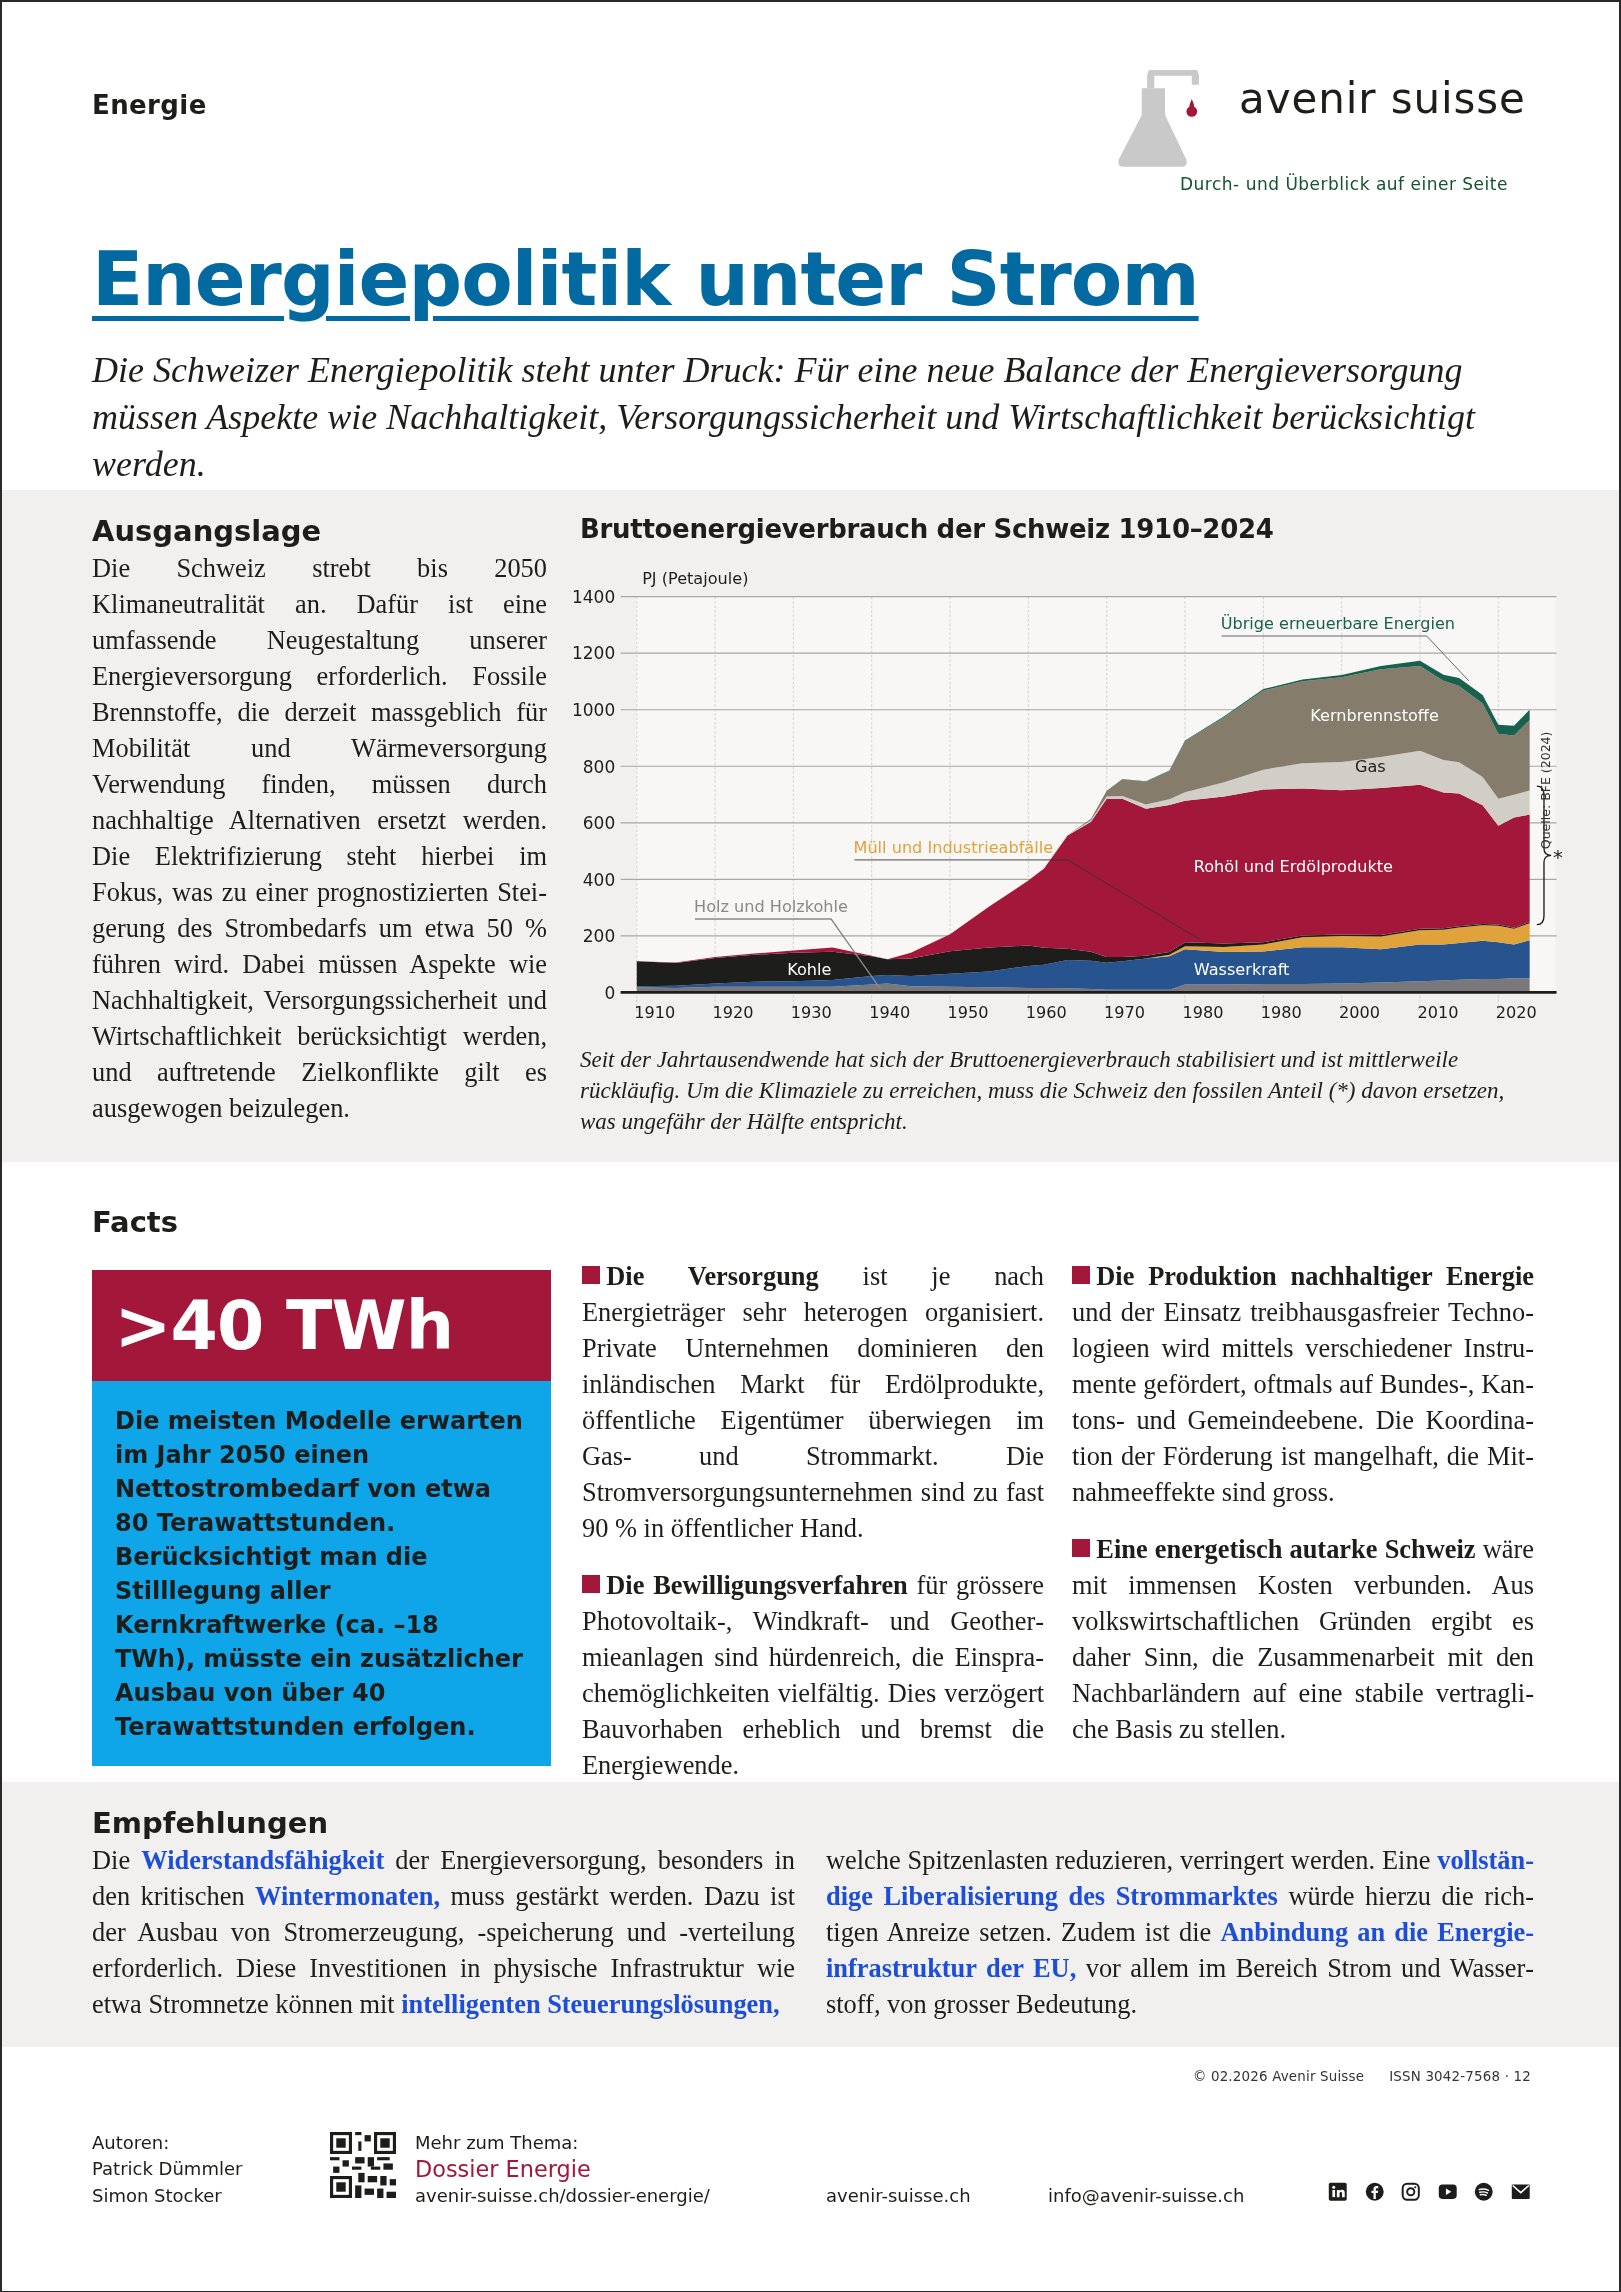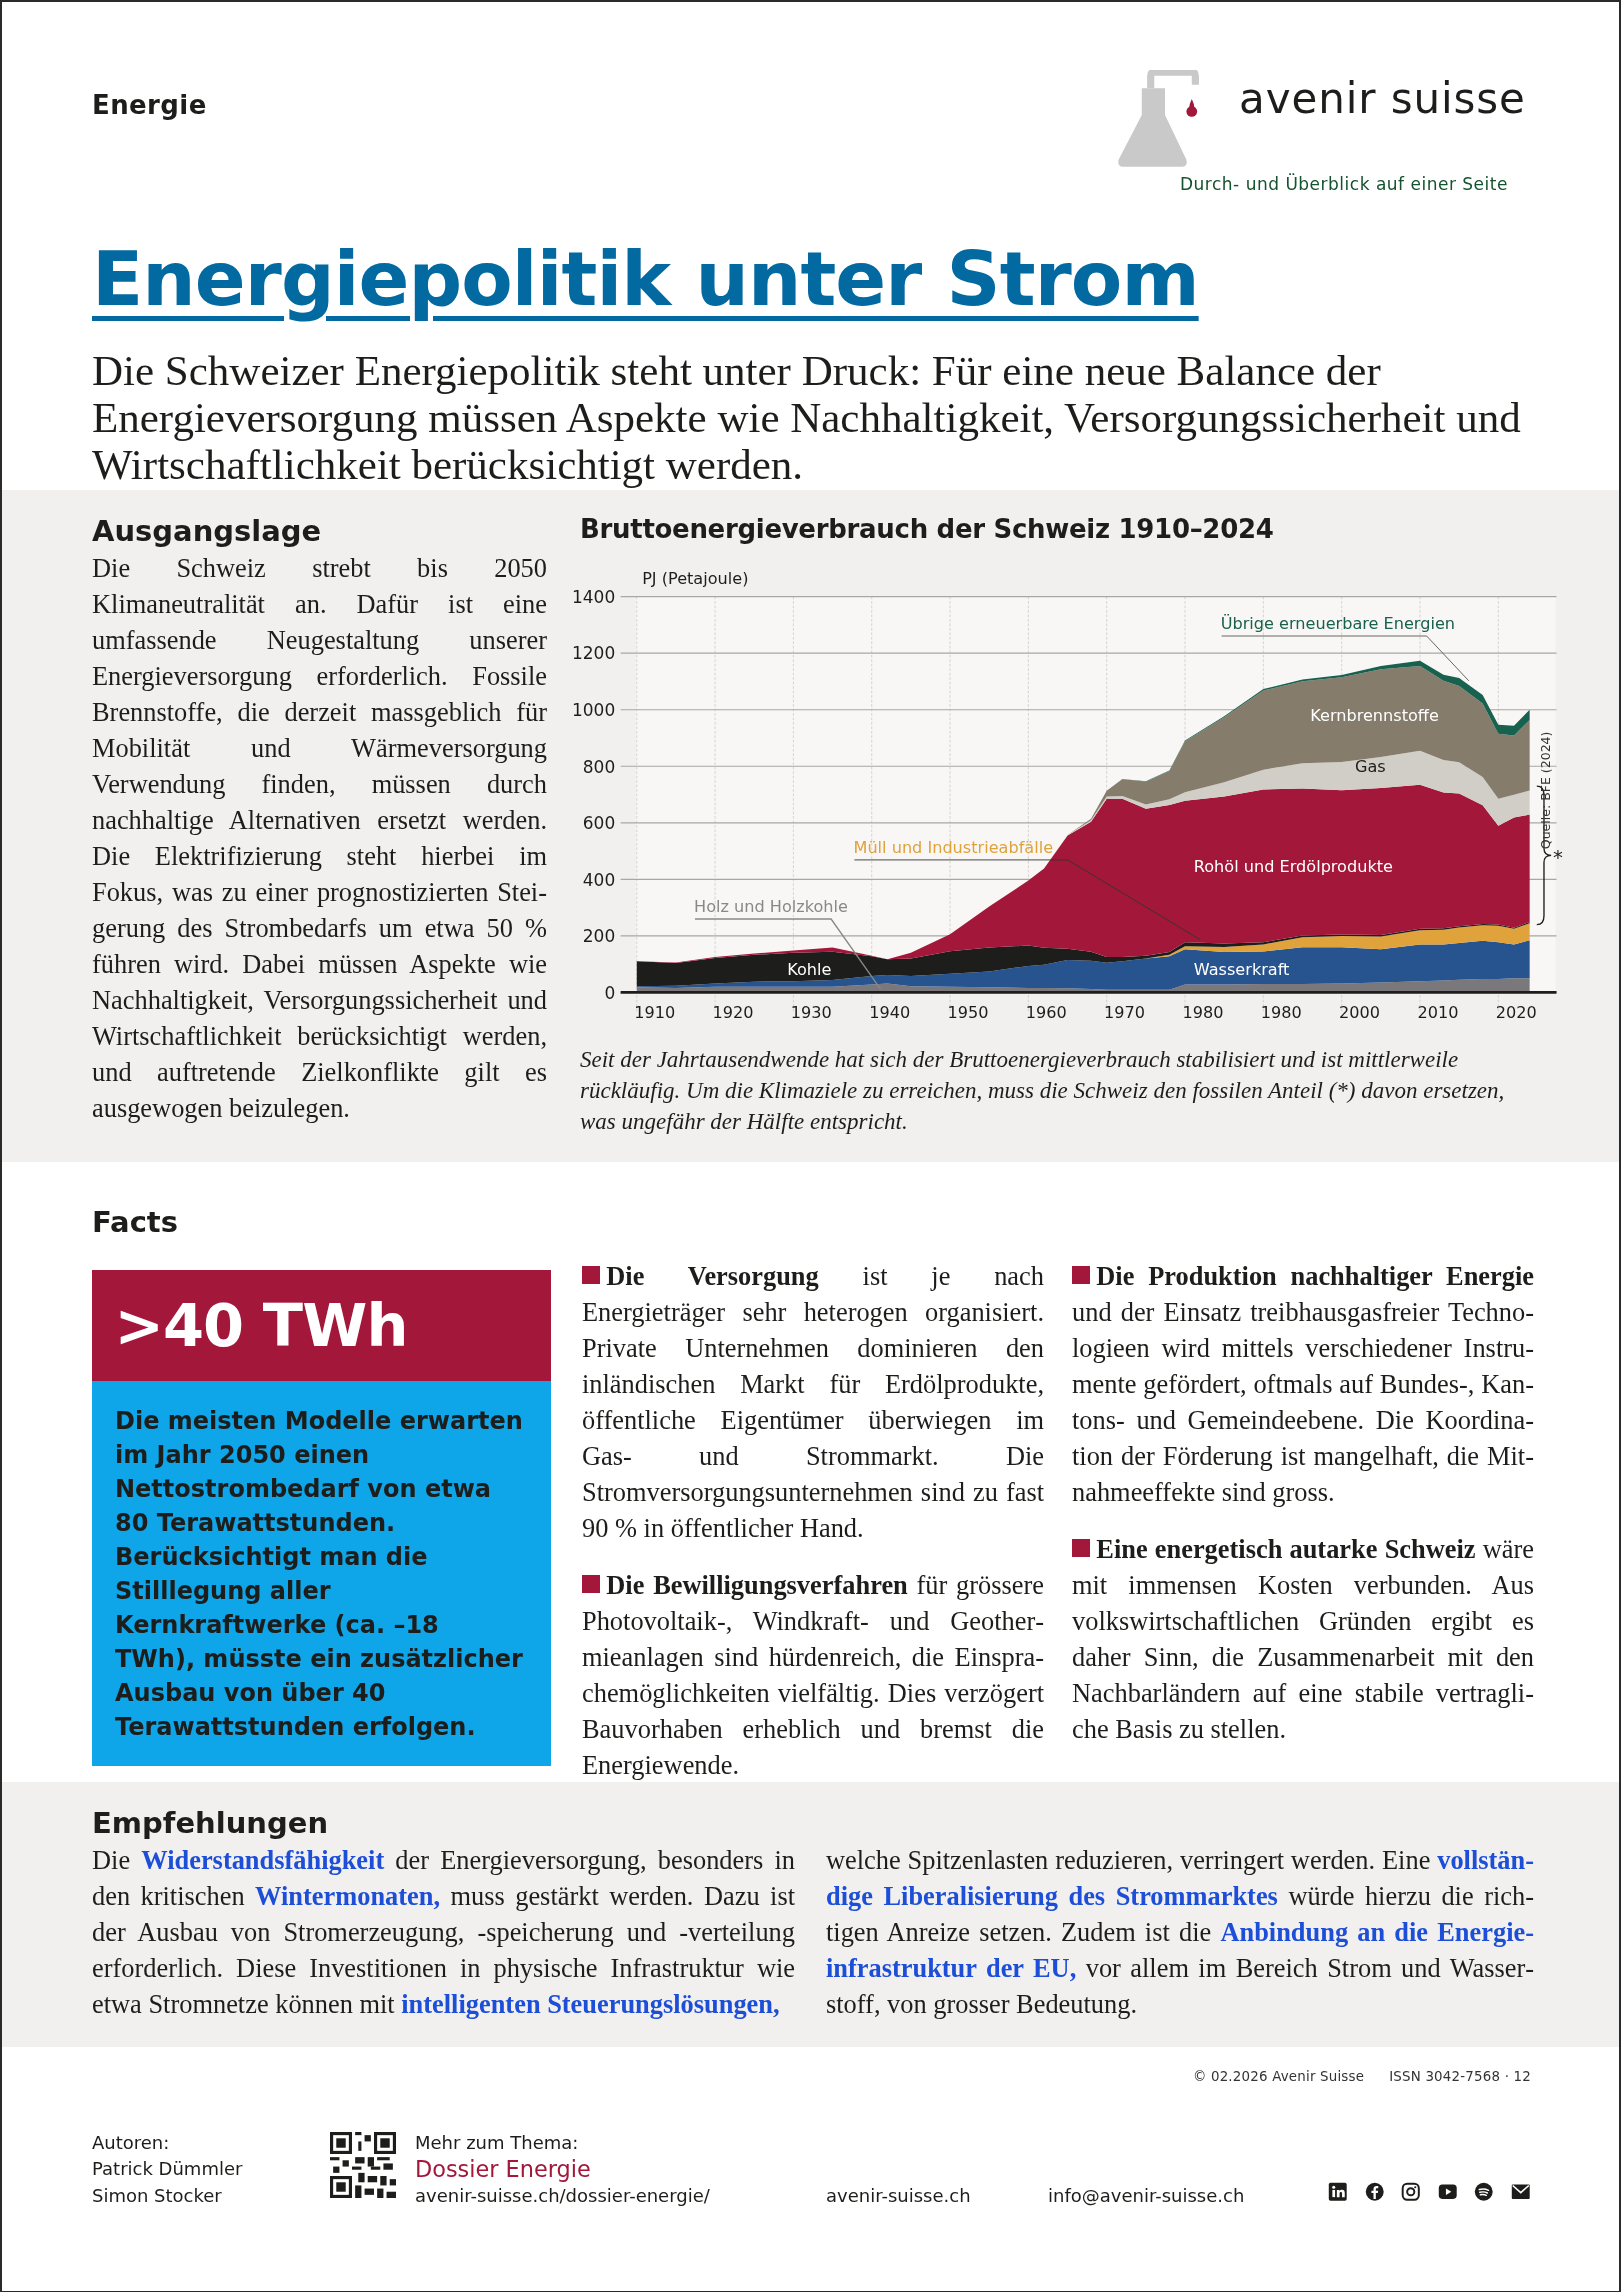--- a/index.html
+++ b/index.html
@@ -10,41 +10,41 @@
 
   
   .topic { position: absolute; left: 92px; top: 90px; font-size: 26px; font-weight: bold; letter-spacing: 0.4px; }
   .logo { position: absolute; left: 1115px; top: 70px; width: 421px; height: 134px; }
   .logo-name { position: absolute; left: 124px; top: 3.6px; font-size: 42px; color: #1d1d1b; letter-spacing: 0.9px; font-family: "DejaVu Sans", sans-serif; }
   .logo-sub { position: absolute; left: 54px; top: 47px; font-size: 40px; color: #a3173a; letter-spacing: 11.6px; font-family: "DejaVu Sans Mono", monospace; }
   .logo-tag { position: absolute; left: 43px; top: 104px; font-size: 17px; color: #14532d; letter-spacing: 0.5px; margin-left: 22px; }
   .flask { position: absolute; left: 0; top: 0; }
 
   .title { position: absolute; left: 92px; top: 235px; font-size: 75px; font-weight: bold; color: #0369a1; letter-spacing: -0.9px; text-decoration: underline; text-decoration-thickness: 5.4px; text-underline-offset: 10.7px; }
-  .lead { position: absolute; left: 92px; top: 347px; width: 1451px; font-family: "Liberation Serif", serif; font-size: 43px; line-height: 47px; color: #1d1d1b; }
+  .lead { position: absolute; left: 92px; top: 347px; width: 1451px; font-family: "Liberation Serif", serif; font-style: italic; font-size: 36px; line-height: 47px; color: #1d1d1b; }
 
   
   .band { position: absolute; left: 0; width: 1621px; background: #f1f0ee; }
   .band-1 { top: 490px; height: 672px; }
   .band-2 { top: 1782px; height: 265px; }
 
   .h2 { font-size: 29px; font-weight: bold; color: #1d1d1b; }
   .body-text { font-family: "Liberation Serif", serif; font-size: 26.4px; line-height: 36px; text-align: justify; hyphens: manual; color: #1d1d1b; }
 
   .ausgang { position: absolute; left: 92px; top: 514px; width: 455px; }
   .ausgang .h2 { margin-bottom: 1.8px; }
 
   .chart-wrap { position: absolute; left: 580px; top: 514px; width: 967px; }
   .chart-title { font-size: 26px; font-weight: bold; color: #1d1d1b; letter-spacing: -0.3px; }
   .chart-caption { position: absolute; left: 580px; top: 1044px; width: 958px; font-family: "Liberation Serif", serif; font-style: italic; font-size: 23px; line-height: 31px; color: #1d1d1b; }
 
   
   .facts-h { position: absolute; left: 92px; top: 1205px; }
   .fact-box { position: absolute; left: 92px; top: 1270px; width: 459px; }
-  .fact-big { background: #a3173a; color: #fff; height: 111px; font-size: 59px; font-weight: bold; padding-left: 22.4px; line-height: 111px; letter-spacing: -0.9px; }
+  .fact-big { background: #a3173a; color: #fff; height: 111px; font-size: 68px; font-weight: bold; padding-left: 22.4px; line-height: 111px; letter-spacing: -0.9px; }
   .fact-body { background: #0ea5e9; padding: 23px 25px 21.5px 23px; font-size: 24px; font-weight: bold; line-height: 34px; color: #1d1d1b; }
   .fact-col { position: absolute; width: 462px; font-family: Liberation Serif, serif; }
   .fact-col .para { margin-bottom: 20.6px; }
   .sq { display: inline-block; width: 18px; height: 18px; background: #a3173a; margin-right: 6.3px; vertical-align: 0.9px; }
   .bold { font-weight: bold; }
 
   
   .emp-h { position: absolute; left: 92px; top: 1806px; }
   .emp-col { position: absolute; top: 1842px; width: 703px; font-family: "Liberation Serif", serif; font-size: 26.4px; line-height: 36px; text-align: justify; color: #1d1d1b; }
   .emp-col b { color: #1d4ed8; }

